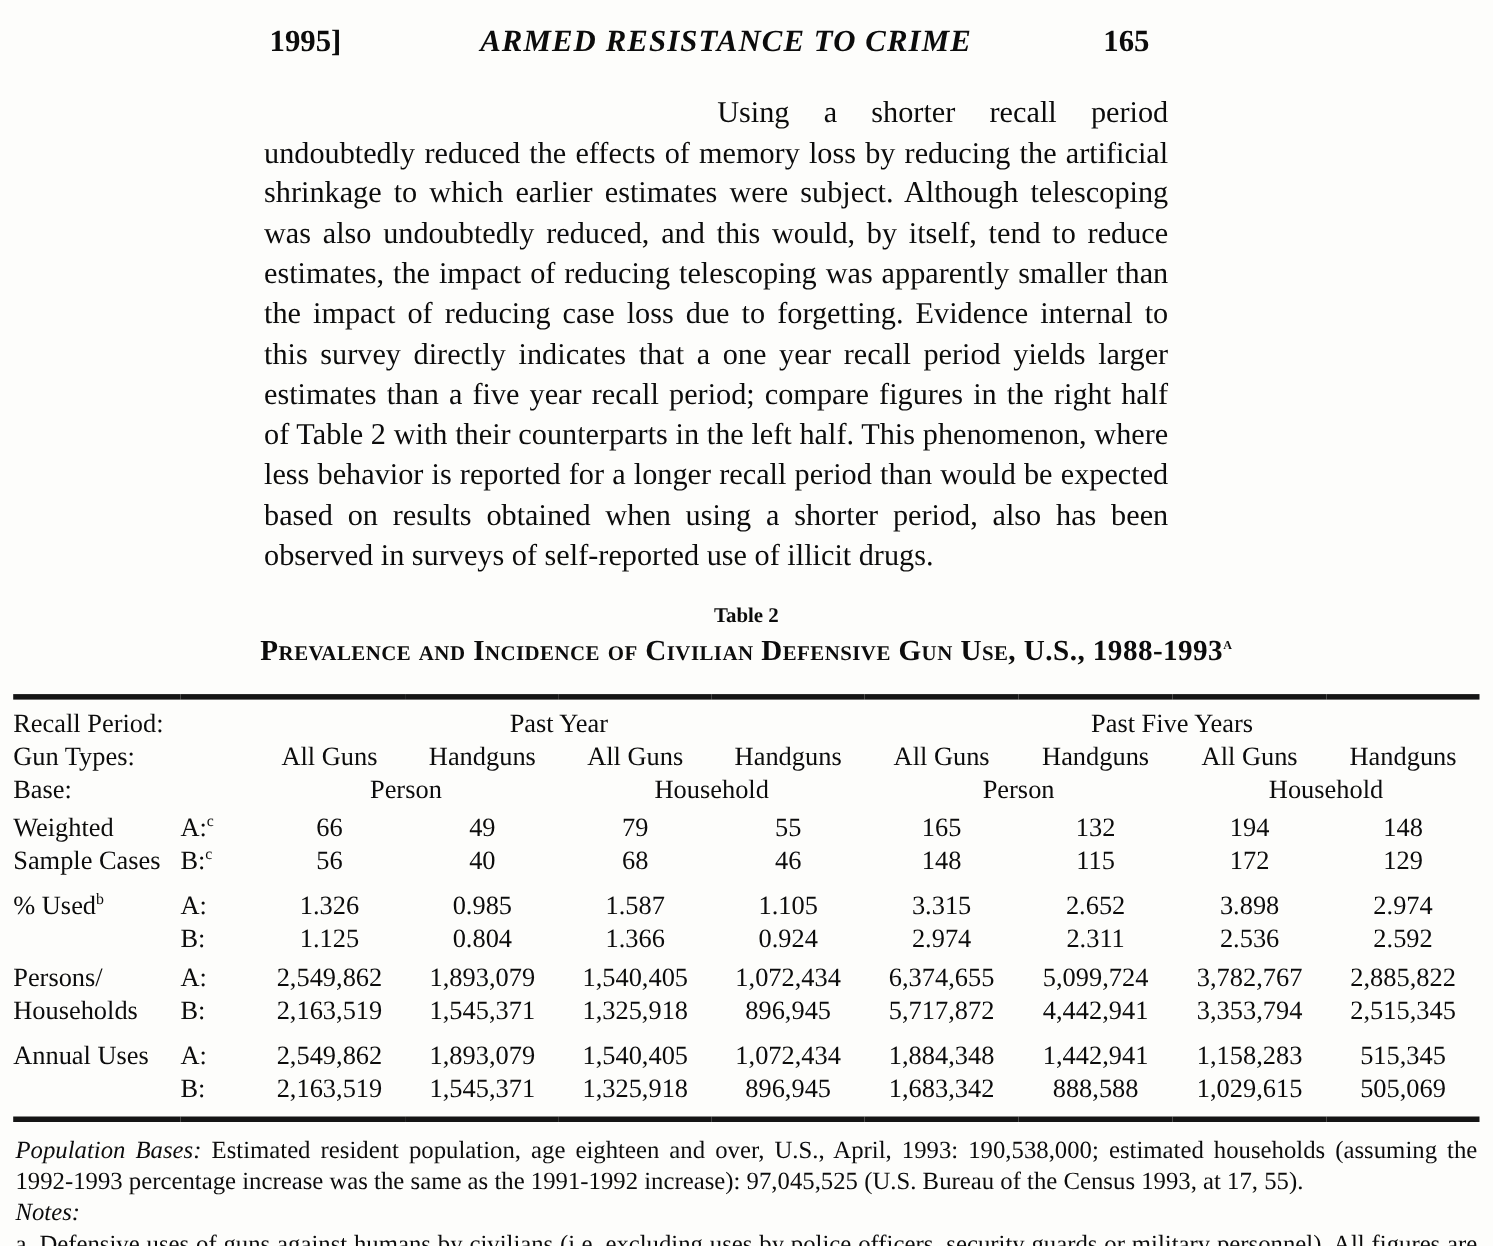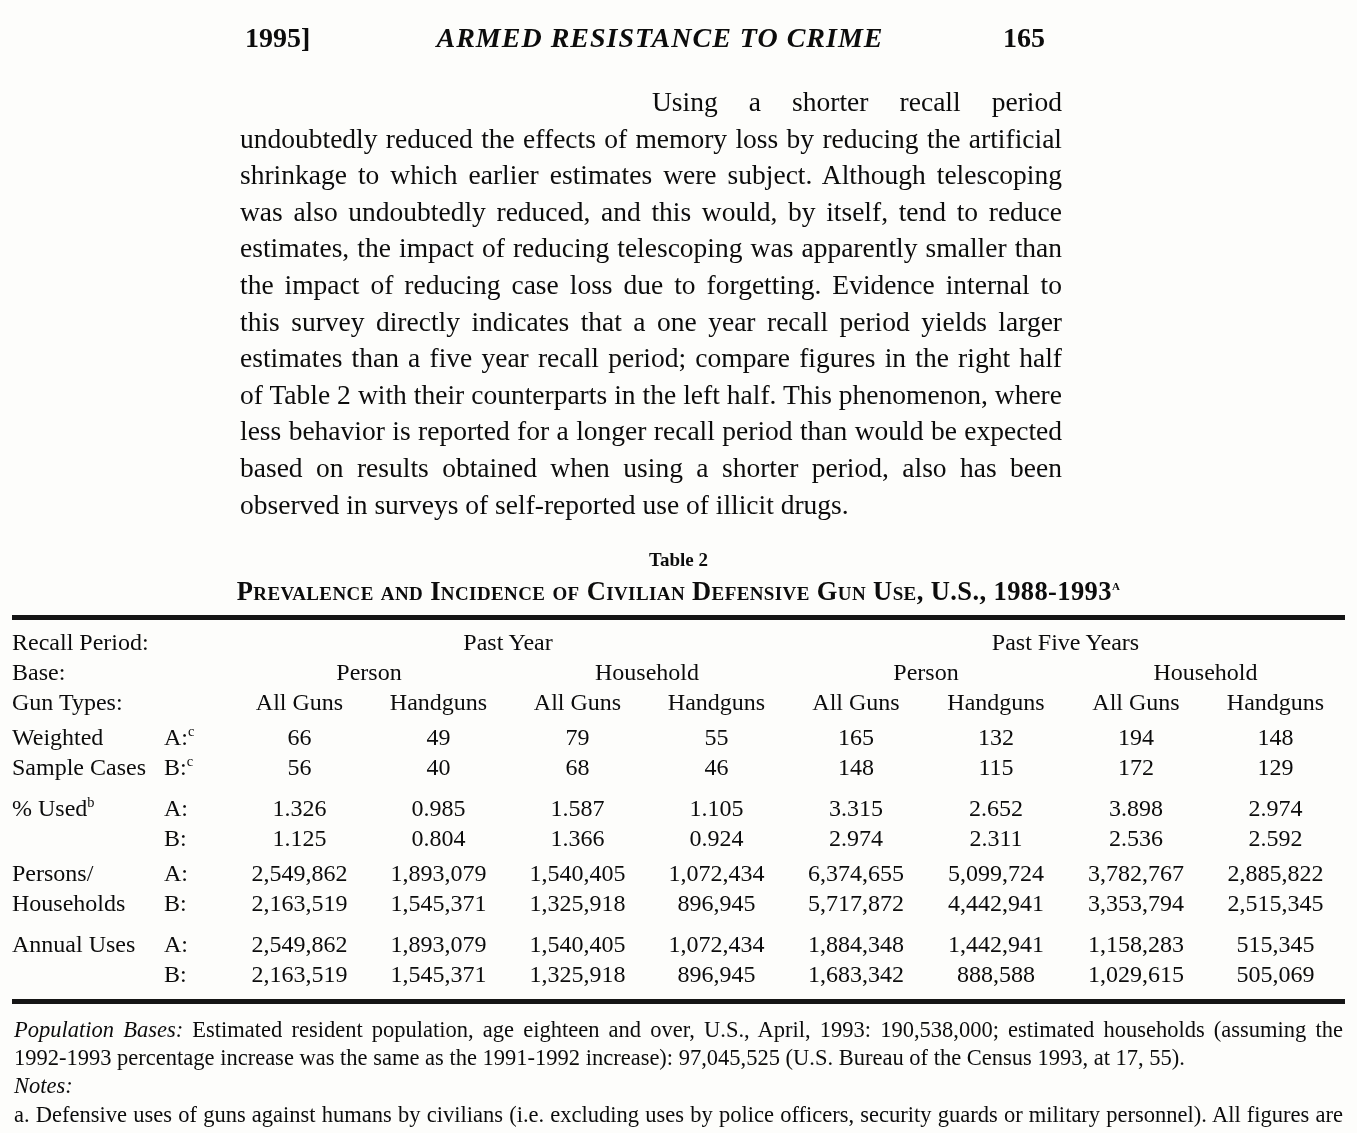--- a/index.html
+++ b/index.html
@@ -30,21 +30,21 @@
   }
 
   
   .table-title{margin-top:26px;text-align:center;}
   .table-number{font-weight:bold;font-size:19px;}
   .table-caption{font-size:26.5px;margin-top:5px;font-variant:small-caps;letter-spacing:0.4px;font-weight:bold;}
   sup{font-size:0.6em;vertical-align:super;line-height:0;}
 
   
   table.t2{
-    margin:8px 0 0 12px;width:1333px;
+    margin:24px 0 0 12px;width:1333px;
     border-collapse:collapse;
     border-top:5px solid #151515;
     border-bottom:5px solid #151515;
     font-size:24px;
   }
   table.t2 td{padding:1.5px 0;vertical-align:baseline;white-space:nowrap;}
   .lbl{text-align:left;padding-left:8px;}
   .subl{text-align:left;}
   .ctr{text-align:center;}
   tr.hr1 td{padding-top:9px;}
@@ -89,36 +89,36 @@
         <col style="width:140px">
         <col style="width:139px">
     </colgroup>
     <tbody>
       <tr class="hr1">
         <td class="lbl" colspan="2">Recall Period:</td>
         <td class="ctr" colspan="4">Past Year</td>
         <td class="ctr" colspan="4">Past Five Years</td>
       </tr>
       <tr>
+        <td class="lbl" colspan="2">Gun Types:</td>
+        <td class="ctr">All Guns</td>
+        <td class="ctr">Handguns</td>
+        <td class="ctr">All Guns</td>
+        <td class="ctr">Handguns</td>
+        <td class="ctr">All Guns</td>
+        <td class="ctr">Handguns</td>
+        <td class="ctr">All Guns</td>
+        <td class="ctr">Handguns</td>
+      </tr>
+      <tr>
         <td class="lbl" colspan="2">Base:</td>
         <td class="ctr" colspan="2">Person</td>
         <td class="ctr" colspan="2">Household</td>
         <td class="ctr" colspan="2">Person</td>
         <td class="ctr" colspan="2">Household</td>
-      </tr>
-      <tr>
-        <td class="lbl" colspan="2">Gun Types:</td>
-        <td class="ctr">All Guns</td>
-        <td class="ctr">Handguns</td>
-        <td class="ctr">All Guns</td>
-        <td class="ctr">Handguns</td>
-        <td class="ctr">All Guns</td>
-        <td class="ctr">Handguns</td>
-        <td class="ctr">All Guns</td>
-        <td class="ctr">Handguns</td>
       </tr>
 
       <tr class="gap-sm">
         <td class="lbl"><span>Weighted</span><sup></sup></td>
         <td class="subl"><span>A:</span><sup>c</sup></td>
         <td class="ctr">66</td>
         <td class="ctr">49</td>
         <td class="ctr">79</td>
         <td class="ctr">55</td>
         <td class="ctr">165</td>

